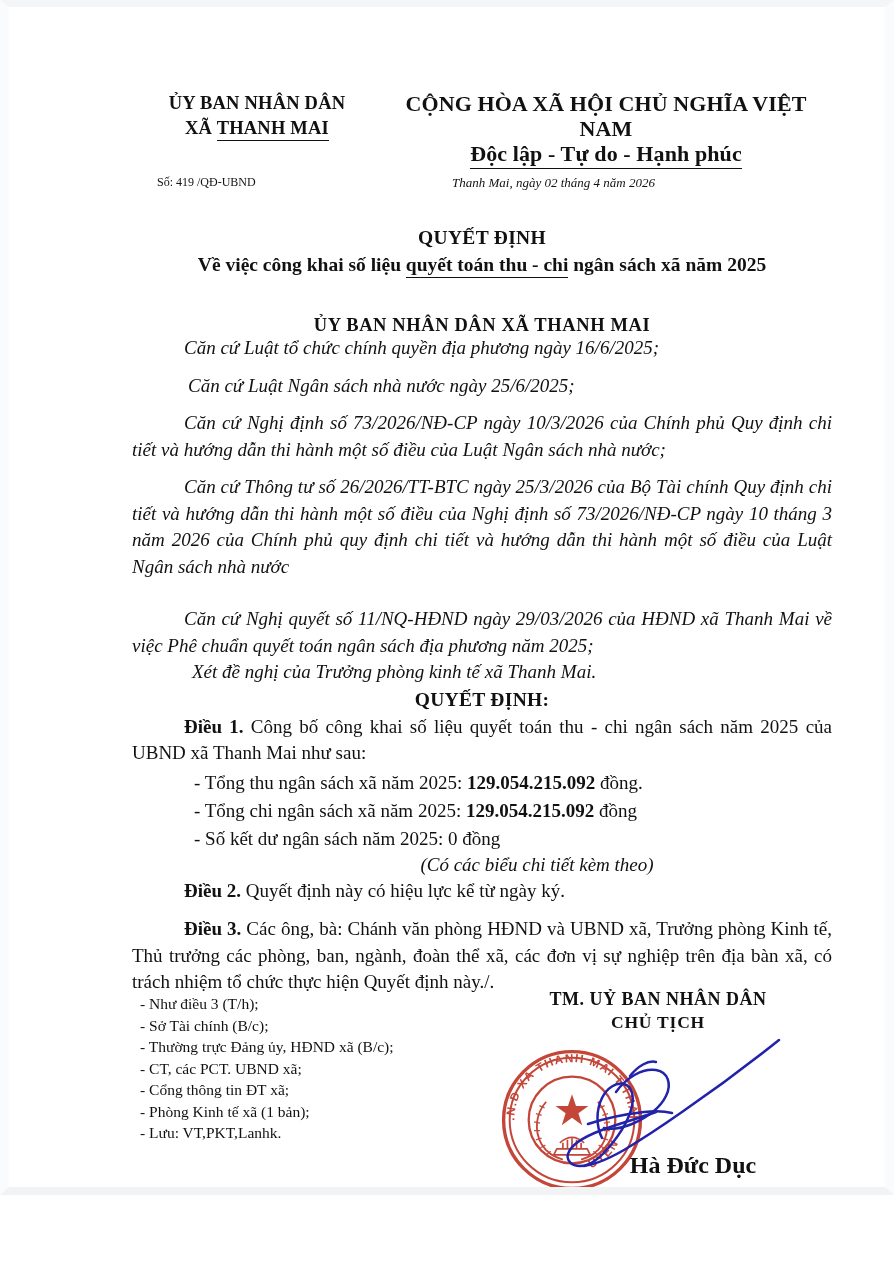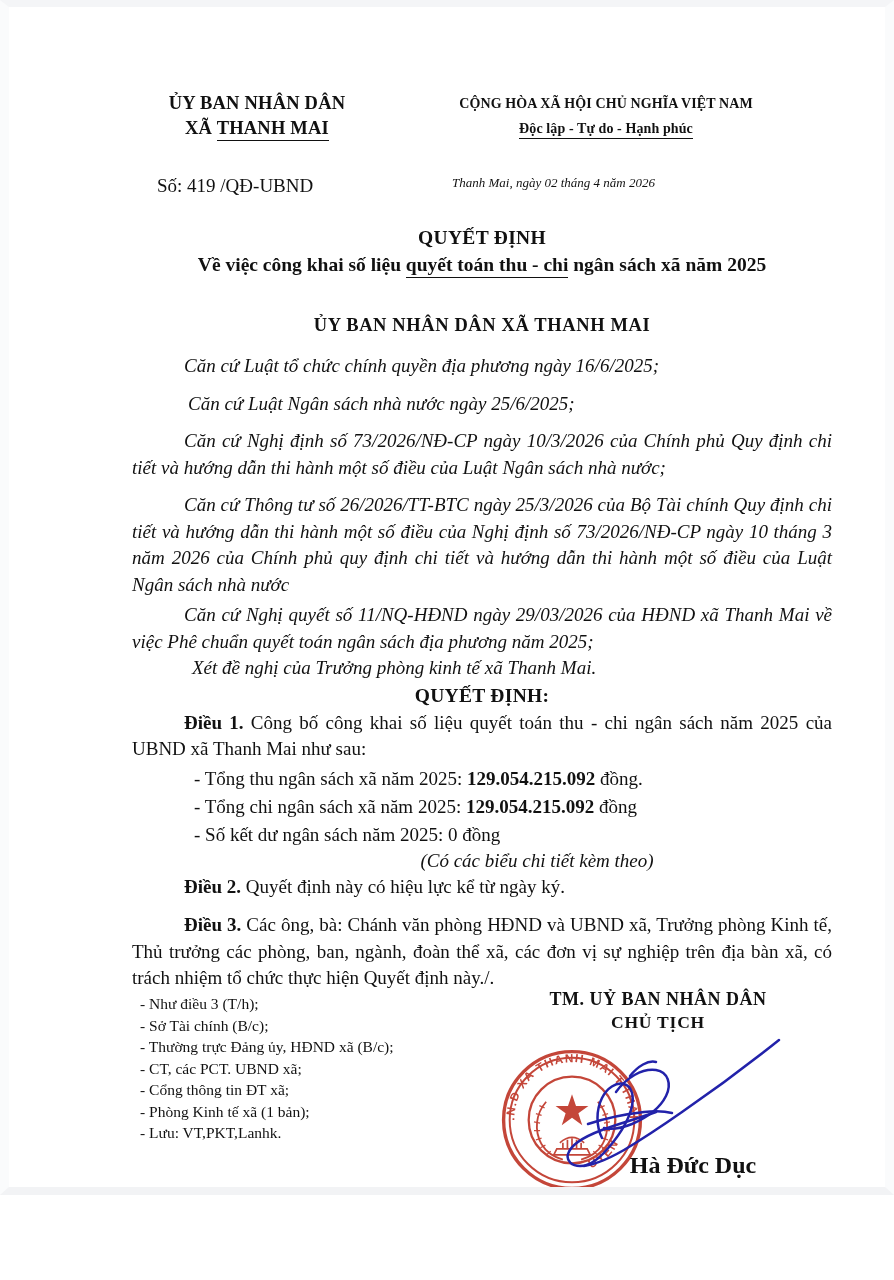--- a/index.html
+++ b/index.html
@@ -59,41 +59,41 @@
     border-bottom: 1.6px solid #111;
     padding-bottom: 2px;
   }
   .hdr-right {
     position: absolute;
     left: 248px;
     top: 84px;
     width: 452px;
     text-align: center;
     font-weight: bold;
-    font-size: 14px;
+    font-size: 22px;
     line-height: 25px;
     letter-spacing: 0.1px;
   }
   .hdr-right .motto .uline {
     border-bottom: 1.6px solid #111;
     padding-bottom: 2px;
   }
 
   .numdate {
     position: absolute;
     left: 0px;
     top: 168px;
     width: 700px;
     height: 30px;
   }
   .numdate .sonum {
     position: absolute;
     left: 25px;
     top: 0;
-    font-size: 19px;
+    font-size: 12px;
   }
   .numdate .datetxt {
     position: absolute;
     left: 320px;
     top: 0;
     font-style: italic;
     font-size: 13px;
     white-space: nowrap;
   }
 
@@ -130,38 +130,38 @@
     text-align: center;
     font-weight: bold;
     font-size: 18.5px;
     letter-spacing: 0.6px;
   }
 
   
   .body-block {
     position: absolute;
     left: 0;
-    top: 346px;
+    top: 328px;
     width: 700px;
     font-family: Liberation Serif, serif;
   }
   p.para {
     margin: 0;
     font-size: 19px;
     line-height: 26.5px;
     text-align: justify;
     text-justify: inter-word;
   }
   p.basis {
     font-style: italic;
     text-indent: 52px;
     margin-bottom: 11px;
   }
   p.basis.b2 { text-indent: 56px; }
-  p.basis.b4 { margin-bottom: 4px; }
+  p.basis.b4 { margin-bottom: 26px; }
   p.basis.nomargin { margin-bottom: 0; }
   p.xetdenghi {
     font-style: italic;
     margin: 0 0 3px 0;
     padding-left: 60px;
     font-size: 19px;
     line-height: 26.5px;
   }
   .quyetdinh-kw {
     text-align: center;

